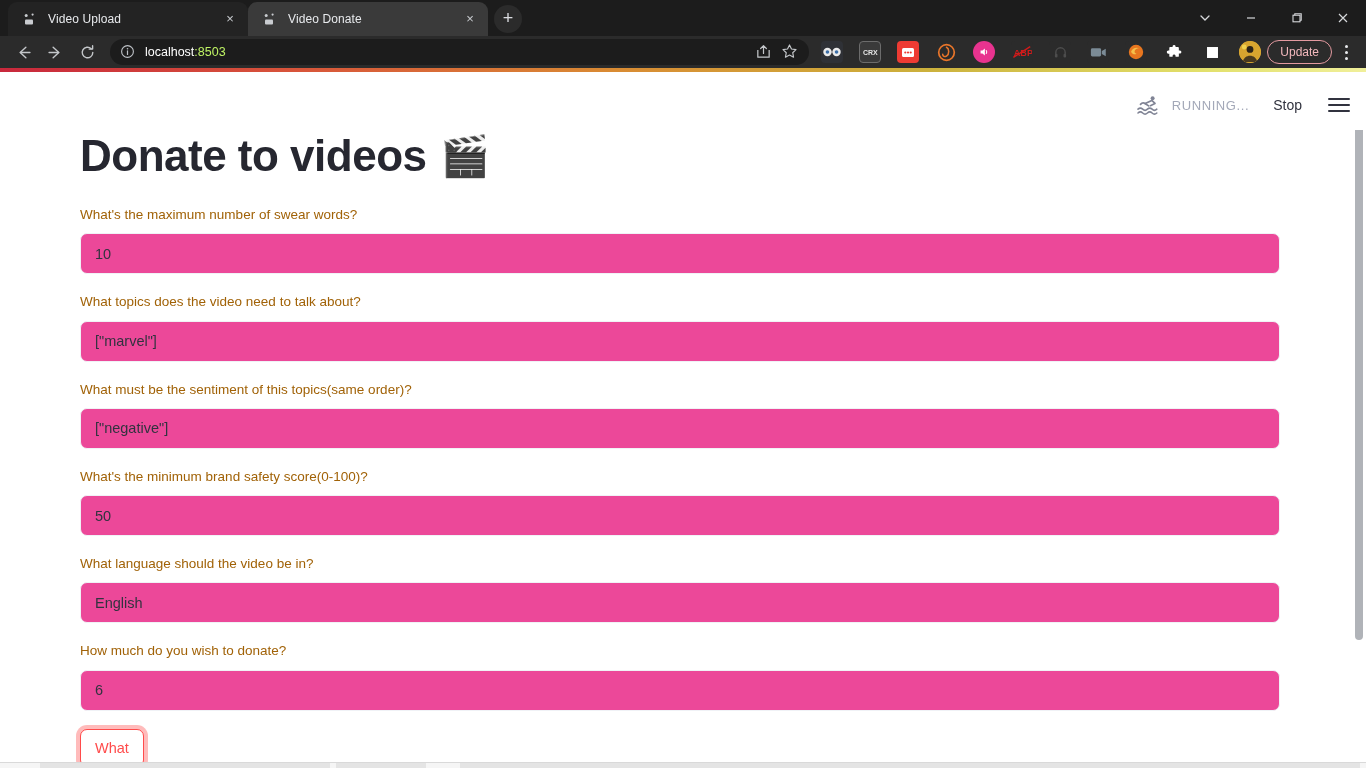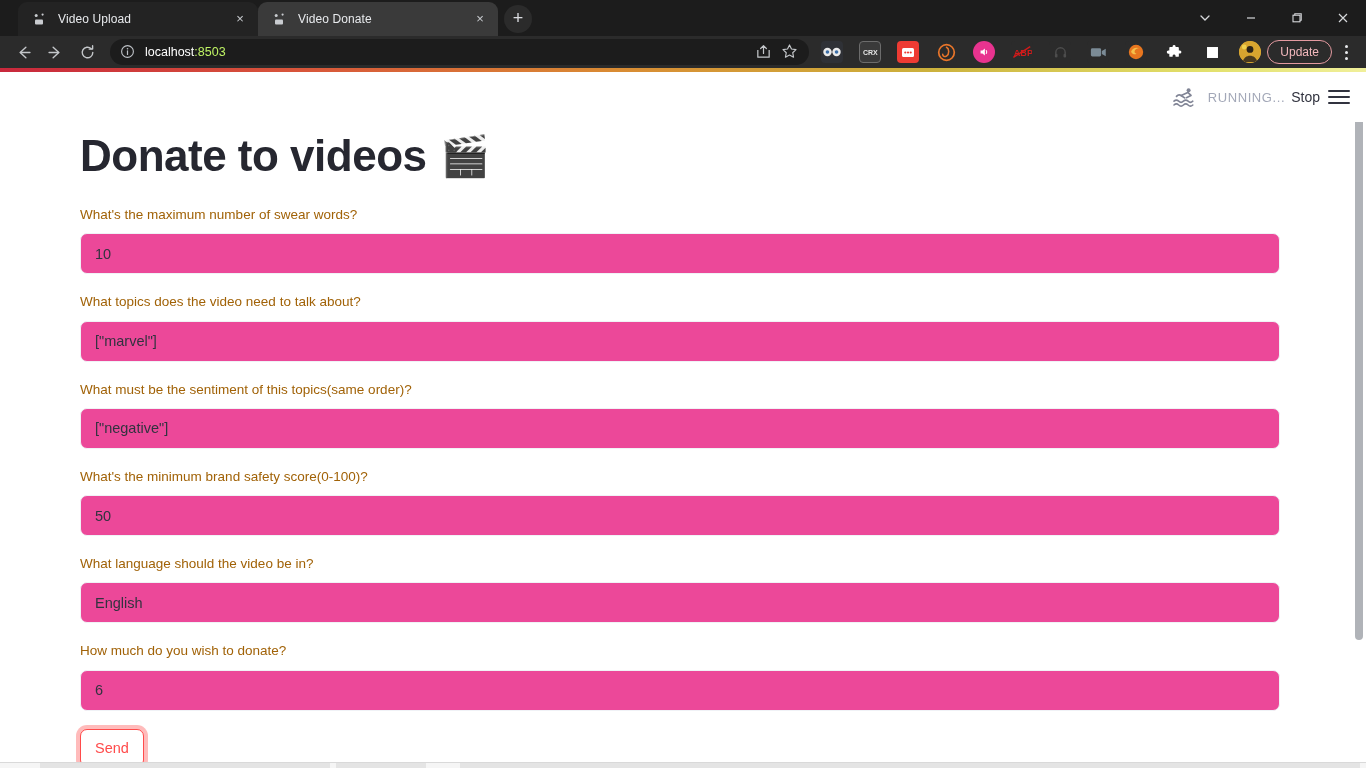--- a/index.html
+++ b/index.html
@@ -29,21 +29,21 @@
     width: 80px; height: 3px; background: #1a73e8;
   }
 
   
   .tab-strip {
     position: relative;
     height: 36px;
     background: #1c1c1c;
     display: flex;
     align-items: flex-end;
-    padding-left: 18px;
+    padding-left: 8px;
   }
   .tab {
     position: relative;
     height: 34px;
     width: 240px;
     display: flex;
     align-items: center;
     padding: 0 10px 0 14px;
     border-radius: 9px 9px 0 0;
     cursor: default;
@@ -175,26 +175,27 @@
   .viewport {
     position: relative;
     height: 696px;
     background: #ffffff;
     overflow: hidden;
   }
 
   
   .st-header {
     position: absolute;
-    top: 0; left: 0; right: 0;
+    top: 8px; left: 0; right: 0;
     height: 50px;
     display: flex;
     align-items: center;
     justify-content: flex-end;
     padding-right: 14px;
+    gap: 18px;
     background: #ffffff;
     z-index: 5;
   }
   .st-status { display: flex; align-items: center; gap: 10px; }
   .swimmer-icon { width: 26px; height: 26px; color: #808495; }
   .running-label {
     font-size: 13px;
     color: #a3a8b8;
     letter-spacing: .6px;
     font-weight: 400;
@@ -553,21 +554,21 @@
           <div class="field-label">What language should the video be in?</div>
           <div class="text-input">English</div>
         </div>
 
         <div class="field-block">
           <div class="field-label">How much do you wish to donate?</div>
           <div class="text-input">6</div>
         </div>
 
         <div class="send-wrap">
-          <button class="send-btn">Send</button>
+          <button class="send-btn">What</button>
         </div>
 
       </div>
     </div>
 
     <div class="page-scrollbar">
       <div class="thumb"></div>
     </div>
 
   </div>

